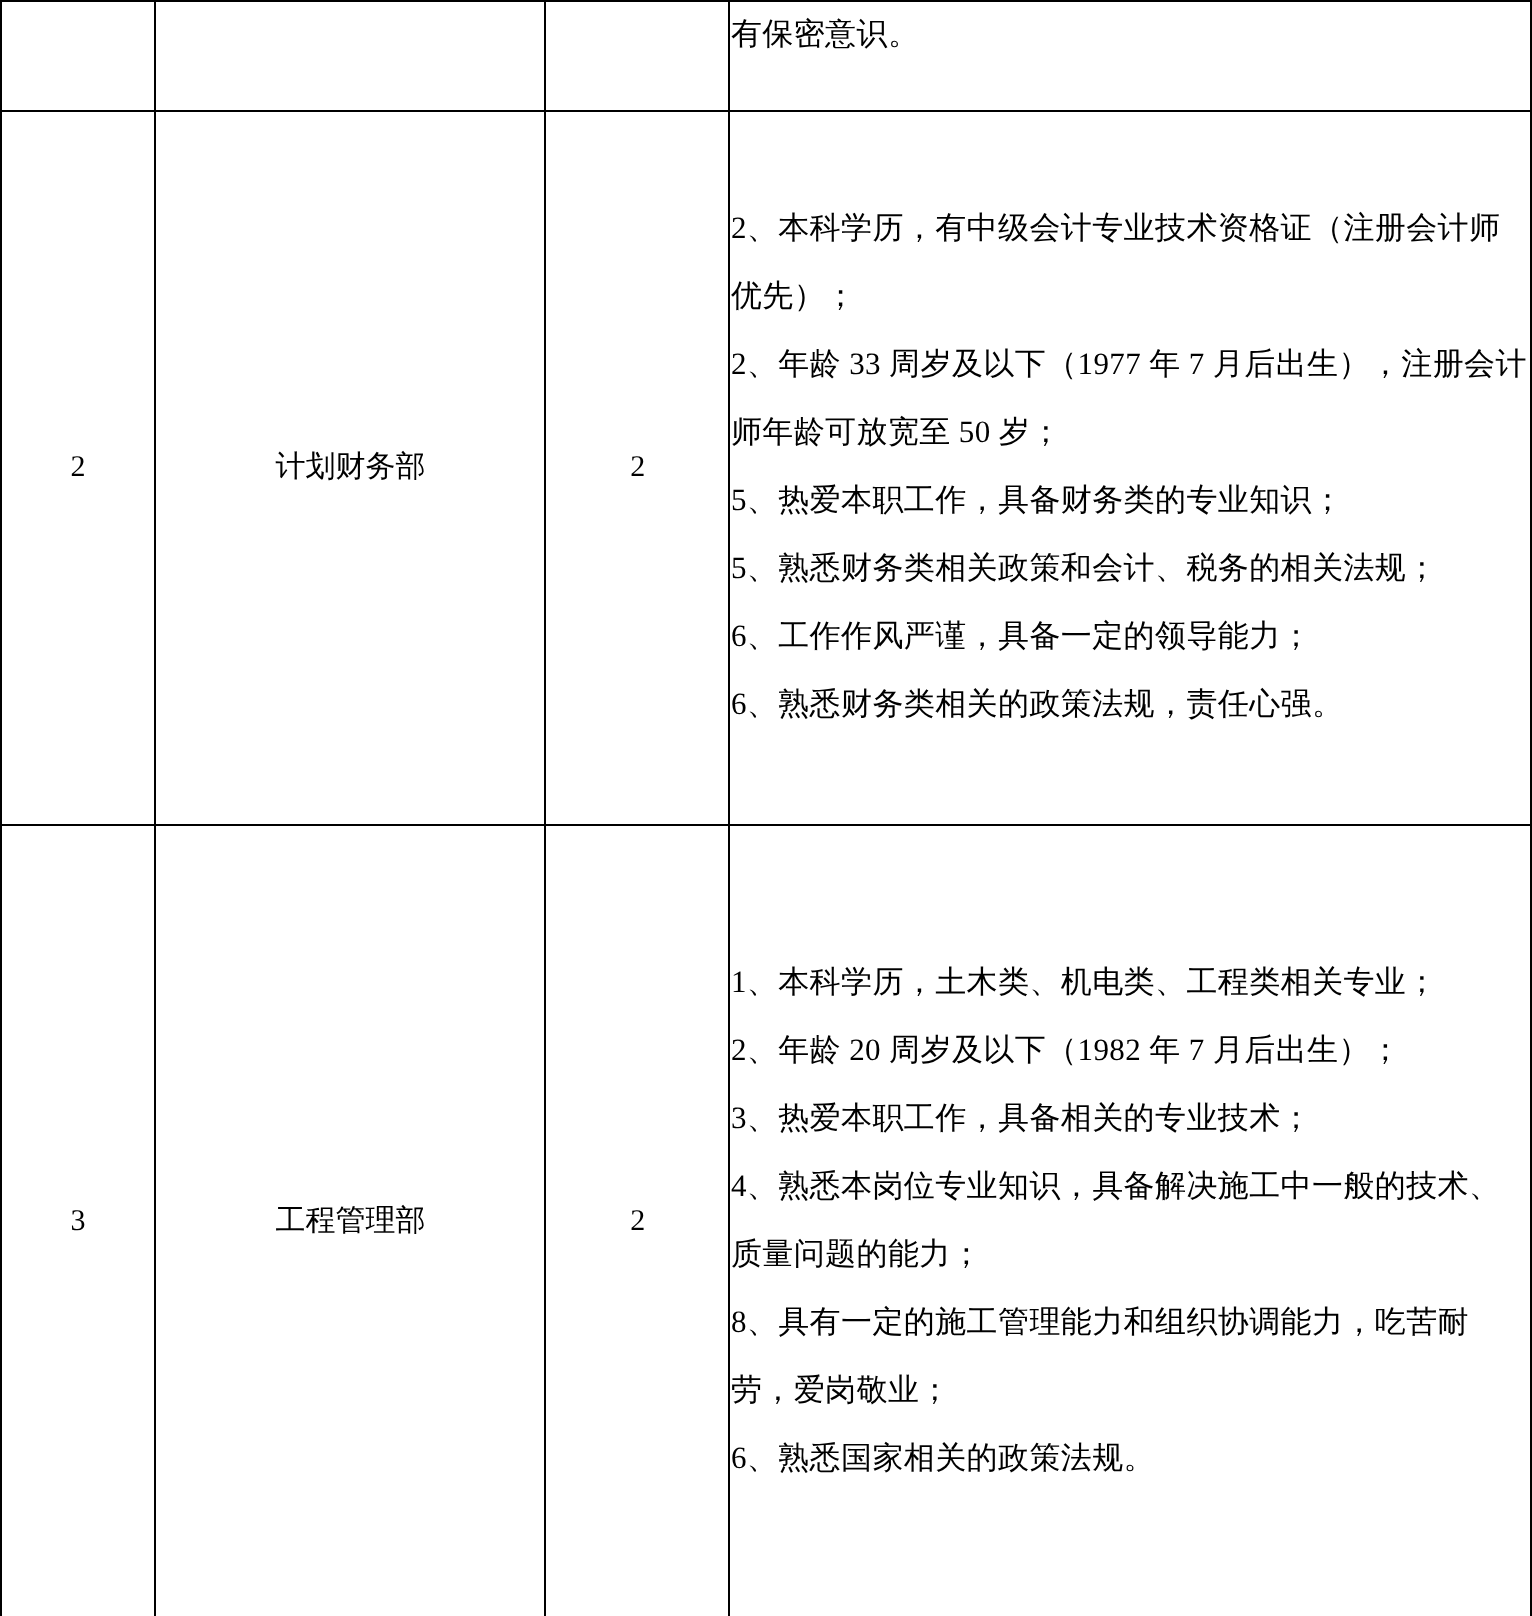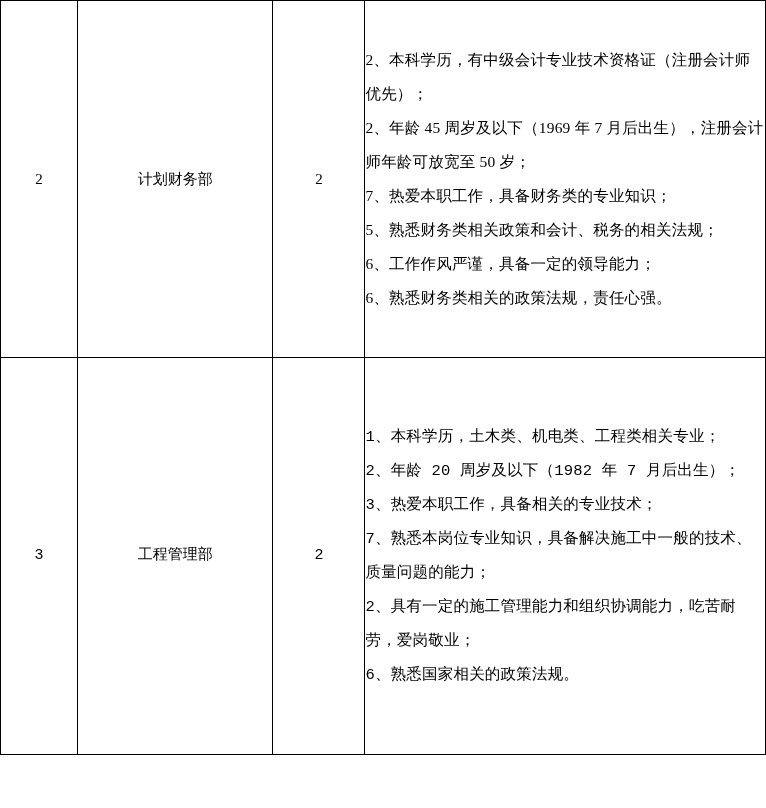--- a/index.html
+++ b/index.html
@@ -49,59 +49,67 @@
     height: 52px;
   }
   .row-partial .cell-req {
     padding-top: 2px;
     vertical-align: top;
   }
   .row-partial .cell-req .req-line {
     line-height: 30px;
   }
   .row-2 td { height: 356px; }
-  .row-3 td { height: 396px; font-family: Liberation Mono, monospace; }
+  .row-3 td { height: 396px; }
 
   .cell-req-top {
     vertical-align: top;
   }
 </style>
 </head>
 <body>
 
 <table class="doc-table">
   <colgroup>
     <col class="col-no">
     <col class="col-dept">
     <col class="col-count">
     <col class="col-req">
   </colgroup>
   <tbody>
+    <tr class="row-partial">
+      <td class="cell-center"></td>
+      <td class="cell-center"></td>
+      <td class="cell-center"></td>
+      <td class="cell-req cell-req-top">
+        <div class="req-line">有保密意识。</div>
+      </td>
+    </tr>
 
     <tr class="row-2">
       <td class="cell-center">2</td>
       <td class="cell-center">计划财务部</td>
       <td class="cell-center">2</td>
       <td class="cell-req cell-req-top">
         <div class="req-line">2、本科学历，有中级会计专业技术资格证（注册会计师优先）；</div>
-        <div class="req-line">2、年龄 45 周岁及以下（1969 年 7 月后出生），注册会计师年龄可放宽至 50 岁；</div>
-        <div class="req-line">7、热爱本职工作，具备财务类的专业知识；</div>
+        <div class="req-line">2、年龄 33 周岁及以下（1977 年 7 月后出生），注册会计师年龄可放宽至 50 岁；</div>
+        <div class="req-line">5、热爱本职工作，具备财务类的专业知识；</div>
         <div class="req-line">5、熟悉财务类相关政策和会计、税务的相关法规；</div>
         <div class="req-line">6、工作作风严谨，具备一定的领导能力；</div>
         <div class="req-line">6、熟悉财务类相关的政策法规，责任心强。</div>
       </td>
     </tr>
 
     <tr class="row-3">
       <td class="cell-center">3</td>
       <td class="cell-center">工程管理部</td>
       <td class="cell-center">2</td>
       <td class="cell-req cell-req-top">
         <div class="req-line">1、本科学历，土木类、机电类、工程类相关专业；</div>
         <div class="req-line">2、年龄 20 周岁及以下（1982 年 7 月后出生）；</div>
         <div class="req-line">3、热爱本职工作，具备相关的专业技术；</div>
-        <div class="req-line">7、熟悉本岗位专业知识，具备解决施工中一般的技术、质量问题的能力；</div>
-        <div class="req-line">2、具有一定的施工管理能力和组织协调能力，吃苦耐劳，爱岗敬业；</div>
+        <div class="req-line">4、熟悉本岗位专业知识，具备解决施工中一般的技术、质量问题的能力；</div>
+        <div class="req-line">8、具有一定的施工管理能力和组织协调能力，吃苦耐劳，爱岗敬业；</div>
         <div class="req-line">6、熟悉国家相关的政策法规。</div>
       </td>
     </tr>
   </tbody>
 </table>
 
 </body></html>

